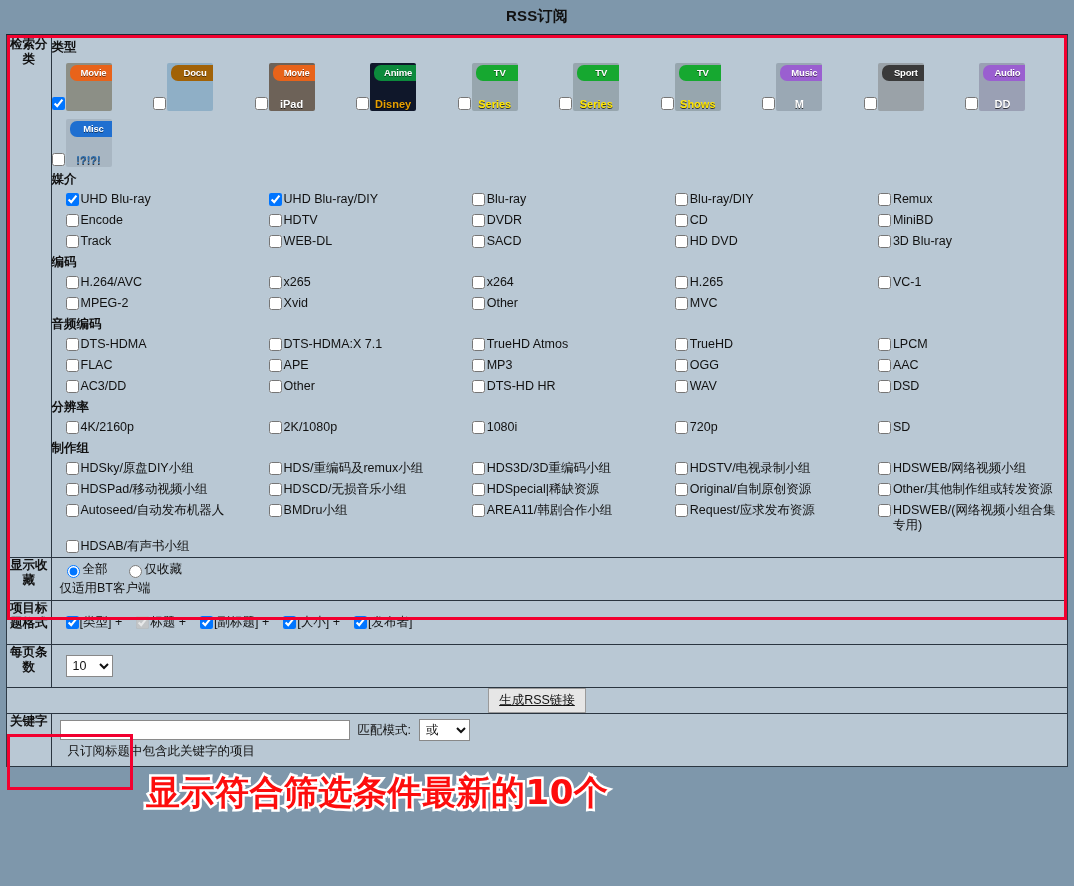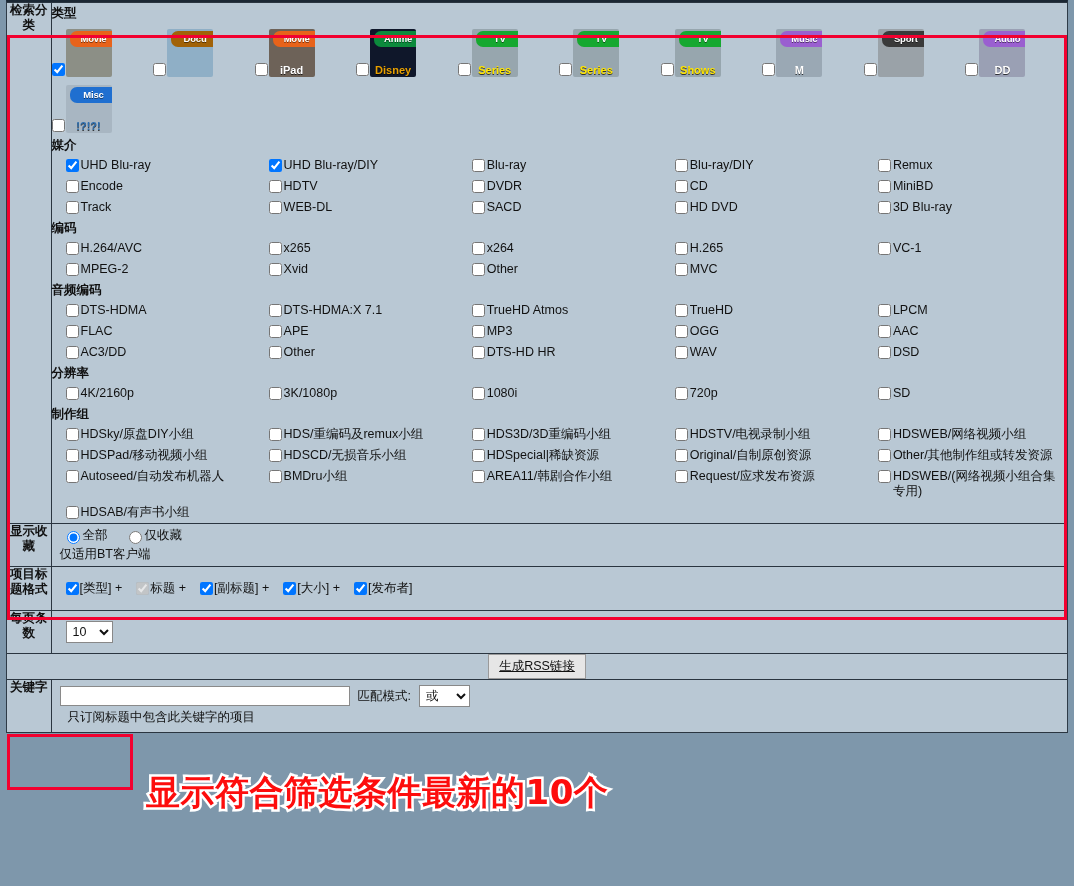--- a/index.html
+++ b/index.html
@@ -208,20 +208,21 @@
     position: absolute;
     left: 0; right: 0; top: 878px; height: 8px;
     background: #7e97ab;
   }
 </style>
 </head>
 <body>
 
 <div id="page">
 
+  <div class="page-title">RSS订阅</div>
 
   <div class="form-wrap">
     <table class="main">
       <tbody>
 
         <tr>
           <td class="rowhead">检索分类</td>
           <td class="rowbody">
 
             <span class="group-label">类型</span>
@@ -471,21 +472,21 @@
               </div>
 
             <span class="group-label">分辨率</span>
             <div class="opt-grid five" id="res-grid">
                 <label class="opt-cell">
                   <input type="checkbox" style="">
                   <span class="lbl">4K/2160p</span>
                 </label>
                 <label class="opt-cell">
                   <input type="checkbox" style="">
-                  <span class="lbl">3K/1080p</span>
+                  <span class="lbl">2K/1080p</span>
                 </label>
                 <label class="opt-cell">
                   <input type="checkbox" style="">
                   <span class="lbl">1080i</span>
                 </label>
                 <label class="opt-cell">
                   <input type="checkbox" style="">
                   <span class="lbl">720p</span>
                 </label>
                 <label class="opt-cell">

